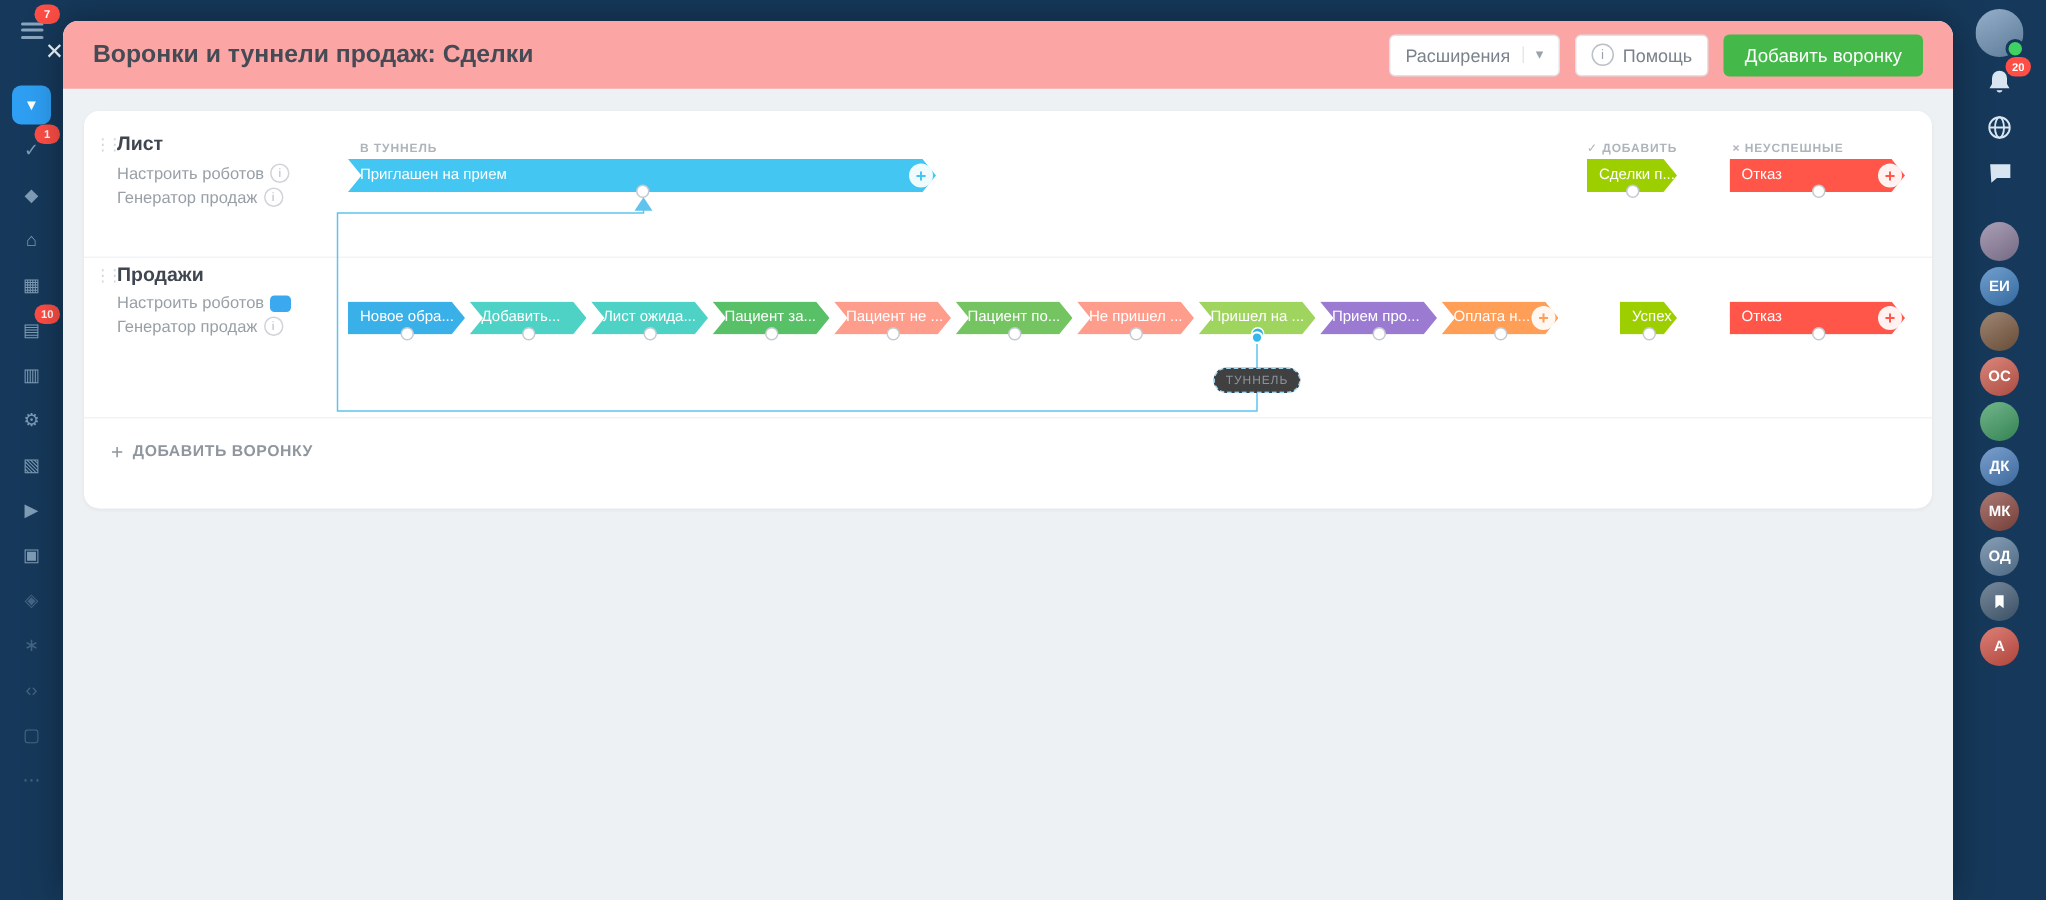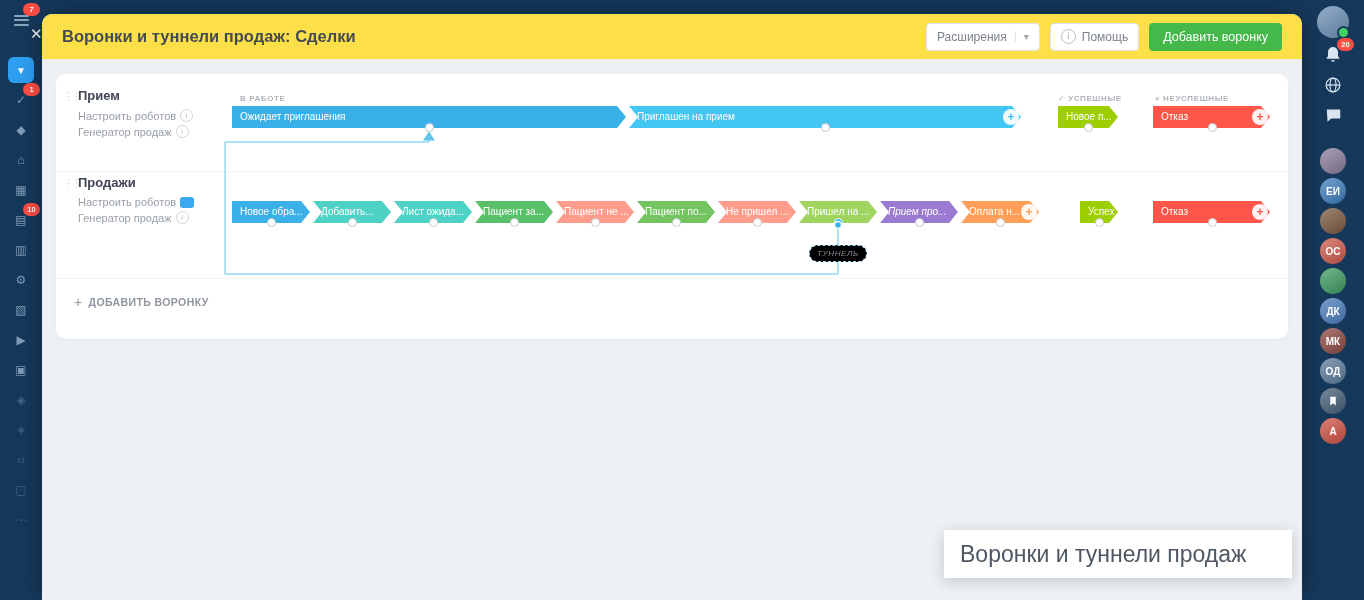--- a/index.html
+++ b/index.html
@@ -19,21 +19,21 @@
   .right-rail{position:absolute;right:0;top:0;bottom:0;width:62px;display:flex;flex-direction:column;align-items:center;padding-top:6px;z-index:10;}
   .rr-item{border-radius:50%;display:flex;align-items:center;justify-content:center;color:#fff;font-size:10px;font-weight:700;margin-bottom:4px;position:relative;cursor:pointer;flex-shrink:0;background-image:linear-gradient(145deg,rgba(255,255,255,.28),rgba(0,0,0,.18));}
   .rr-item.bare{background:transparent;color:#d9e5f1;}
   .rr-item.gapped{margin-top:16px;}
   .online-dot{position:absolute;right:-1px;bottom:-1px;width:9px;height:9px;border-radius:50%;background:#3fd263;border:2px solid #16395b;}
   .rbadge{top:-4px;right:-8px;}
 
   
   .slider-close{position:absolute;left:24px;top:24px;z-index:30;background:none;border:none;color:#fff;opacity:.85;font-size:15px;cursor:pointer;font-family:inherit;}
   .panel{position:absolute;left:42px;right:62px;top:14px;bottom:0;background:#eef1f4;border-radius:10px 10px 0 0;box-shadow:0 0 26px rgba(0,0,0,.35);z-index:20;overflow:hidden;}
-  .panel-header{height:46px;background:#fde047;border-radius:10px 10px 0 0;display:flex;align-items:center;padding:0 20px;border-bottom:1px solid #eef1f4;box-sizing:border-box;justify-content:space-between;}
+  .panel-header{height:46px;background:#fca5a5;border-radius:10px 10px 0 0;display:flex;align-items:center;padding:0 20px;border-bottom:1px solid #eef1f4;box-sizing:border-box;justify-content:space-between;}
   .title{flex:1;margin:0;font-size:16.5px;font-weight:700;color:#444b55;}
   .hdr-actions{display:flex;align-items:center;gap:10px;}
   .btn-light{display:flex;align-items:center;gap:6px;height:28px;padding:0 10px;background:#fff;border:1px solid #dde2e6;border-radius:4px;font-size:12px;color:#7b828c;cursor:pointer;box-sizing:border-box;}
   .btn-light .chev{border-left:1px solid #e3e7ea;padding-left:8px;margin-left:2px;color:#9aa2ab;font-size:10px;}
   .info-circ{width:13px;height:13px;border-radius:50%;border:1px solid #b9c0c7;color:#9aa2ab;font-size:9px;line-height:13px;text-align:center;flex-shrink:0;}
   .btn-green{height:28px;padding:0 14px;background:#44b848;color:#fff;border:none;border-radius:4px;font-size:12.5px;cursor:pointer;font-family:inherit;}
   .panel-body{position:absolute;top:46px;left:0;right:0;bottom:0;background:#eef1f4;padding:14px;box-sizing:border-box;}
 
   
   .card{position:relative;background:#fff;border-radius:10px;height:265px;box-shadow:0 1px 3px rgba(0,0,0,.05);}
@@ -57,21 +57,21 @@
   .stage-shape{position:absolute;inset:0;clip-path:polygon(0 0,calc(100% - 9px) 0,100% 50%,calc(100% - 9px) 100%,0 100%,9px 50%);}
   .stage-shape.first{clip-path:polygon(0 0,calc(100% - 9px) 0,100% 50%,calc(100% - 9px) 100%,0 100%);}
   .stage-label{display:block;font-size:10px;color:#fff;line-height:22px;padding:0 6px 0 8px;white-space:nowrap;overflow:hidden;}
   .stage-add{position:absolute;right:2px;top:3px;width:16px;height:16px;border-radius:50%;background:rgba(255,255,255,.92);font-size:12px;font-weight:700;line-height:16px;text-align:center;z-index:2;}
   .sdot{position:absolute;left:50%;bottom:-4px;margin-left:-4px;width:7px;height:7px;border:1px solid #c3cad1;background:#fff;border-radius:50%;z-index:3;}
   .sdot.link{background:#2fb2e8;border-color:#fff;}
   .card-footer{height:61px;padding:14px 0 0 18px;box-sizing:border-box;}
   .add-funnel{display:inline-flex;align-items:center;gap:6px;color:#8f969e;font-size:10.5px;font-weight:700;letter-spacing:.4px;cursor:pointer;}
   .add-funnel .plus{font-size:14px;font-weight:400;}
   .tunnel-svg{position:absolute;left:0;top:0;z-index:5;pointer-events:none;}
-  .tunnel-pill{position:absolute;left:753px;top:171px;width:58px;height:17px;z-index:6;background:#000000;border:1px dashed #9fd8f2;border-radius:9px;font-size:8px;letter-spacing:.6px;color:#8a939e;display:flex;align-items:center;justify-content:center;cursor:pointer;box-sizing:border-box;font-style:italic;}
+  .tunnel-pill{position:absolute;left:753px;top:171px;width:58px;height:17px;z-index:6;background:#404040;border:1px dashed #9fd8f2;border-radius:9px;font-size:8px;letter-spacing:.6px;color:#8a939e;display:flex;align-items:center;justify-content:center;cursor:pointer;box-sizing:border-box;}
 
   
   .big-tooltip{position:absolute;left:944px;top:530px;width:348px;height:48px;background:#fff;box-shadow:0 3px 14px rgba(0,0,0,.18);display:flex;align-items:center;padding-left:16px;box-sizing:border-box;font-size:23px;color:#4e5762;z-index:40;}
 </style>
 </head>
 <body>
 
 <div class="screen">
 
   <div class="left-rail" id="leftRail">
@@ -157,52 +157,46 @@
         <button class="btn-green">Добавить воронку</button>
       </div>
     </div>
 
     <div class="panel-body">
       <div class="card" id="card">
         <div id="rowsHost">
             <div class="frow frow-0" style="height: 97px;">
               <div class="drag">⋮⋮</div>
               <div class="meta">
-                <div class="fname">Прием</div>
+                <div class="fname">Лист</div>
                 <div class="flink">
                   <span>Настроить роботов</span>
                   <span class="info-dot">i</span>
                 </div>
                 <div class="flink">
                   <span>Генератор продаж</span>
                   <span class="info-dot">i</span>
                 </div>
               </div>
-              <div class="zlabel" style="left: 184px;">В РАБОТЕ</div>
-              <div class="zlabel" style="left: 1002px;">✓ УСПЕШНЫЕ</div>
+              <div class="zlabel" style="left: 184px;">В ТУННЕЛЬ</div>
+              <div class="zlabel" style="left: 1002px;">✓ ДОБАВИТЬ</div>
               <div class="zlabel" style="left: 1099px;">× НЕУСПЕШНЫЕ</div>
               <div class="stage-row">
-                <div class="stage-wrap" style="width: 394px;">
-                  <div class="stage-shape first" style="background: rgb(58, 176, 232);">
-                    <span class="stage-label">Ожидает приглашения</span>
-                  </div>
-                  <span class="sdot"></span>
-                </div>
                 <div class="stage-wrap" style="width: 392px;">
                   <div class="stage-shape" style="background: rgb(67, 198, 242);">
                     <span class="stage-label">Приглашен на прием</span>
                   </div>
                   <span class="stage-add" style="color: rgb(67, 198, 242);">+</span>
                   <span class="sdot"></span>
                 </div>
               </div>
               <div class="col col-succ">
                 <div class="stage-wrap" style="width: 60px;">
                   <div class="stage-shape first" style="background: rgb(157, 207, 0);">
-                    <span class="stage-label">Новое п...</span>
+                    <span class="stage-label">Сделки п...</span>
                   </div>
                   <span class="sdot"></span>
                 </div>
               </div>
               <div class="col col-fail">
                 <div class="stage-wrap" style="width: 117px;">
                   <div class="stage-shape first" style="background: rgb(255, 86, 73);">
                     <span class="stage-label">Отказ</span>
                   </div>
                   <span class="stage-add" style="color: rgb(255, 86, 73);">+</span>
@@ -266,21 +260,21 @@
                   </div>
                   <span class="sdot"></span>
                 </div>
                 <div class="stage-wrap" style="width: 78px;">
                   <div class="stage-shape" style="background: rgb(159, 212, 95);">
                     <span class="stage-label">Пришел на ...</span>
                   </div>
                   <span class="sdot link"></span>
                 </div>
                 <div class="stage-wrap" style="width: 78px;">
-                  <div class="stage-shape" style="background: rgb(155, 123, 209); font-style: italic;">
+                  <div class="stage-shape" style="background: rgb(155, 123, 209);">
                     <span class="stage-label">Прием про...</span>
                   </div>
                   <span class="sdot"></span>
                 </div>
                 <div class="stage-wrap" style="width: 78px;">
                   <div class="stage-shape" style="background: rgb(255, 158, 87);">
                     <span class="stage-label">Оплата н...</span>
                   </div>
                   <span class="stage-add" style="color: rgb(255, 158, 87);">+</span>
                   <span class="sdot"></span>
@@ -314,14 +308,13 @@
         <svg class="tunnel-svg" id="tunnelSvg" width="1232" height="265" viewBox="0 0 1232 265">
             <polyline points="373,65 373,68 169,68 169,200 782,200 782,151" fill="none" stroke="#5fc3ee" stroke-width="1"></polyline>
             <polygon points="367,66.5 379,66.5 373,57.5" fill="#5fc3ee"></polygon>
             <circle cx="782" cy="151" r="3.5" fill="#36b6ea" stroke="#fff" stroke-width="1.5"></circle>
           </svg>
         <div class="tunnel-pill">ТУННЕЛЬ</div>
       </div>
     </div>
   </div>
 
-  <div class="big-tooltip">Воронки и туннели продаж</div>
 </div>
 
 </body></html>

